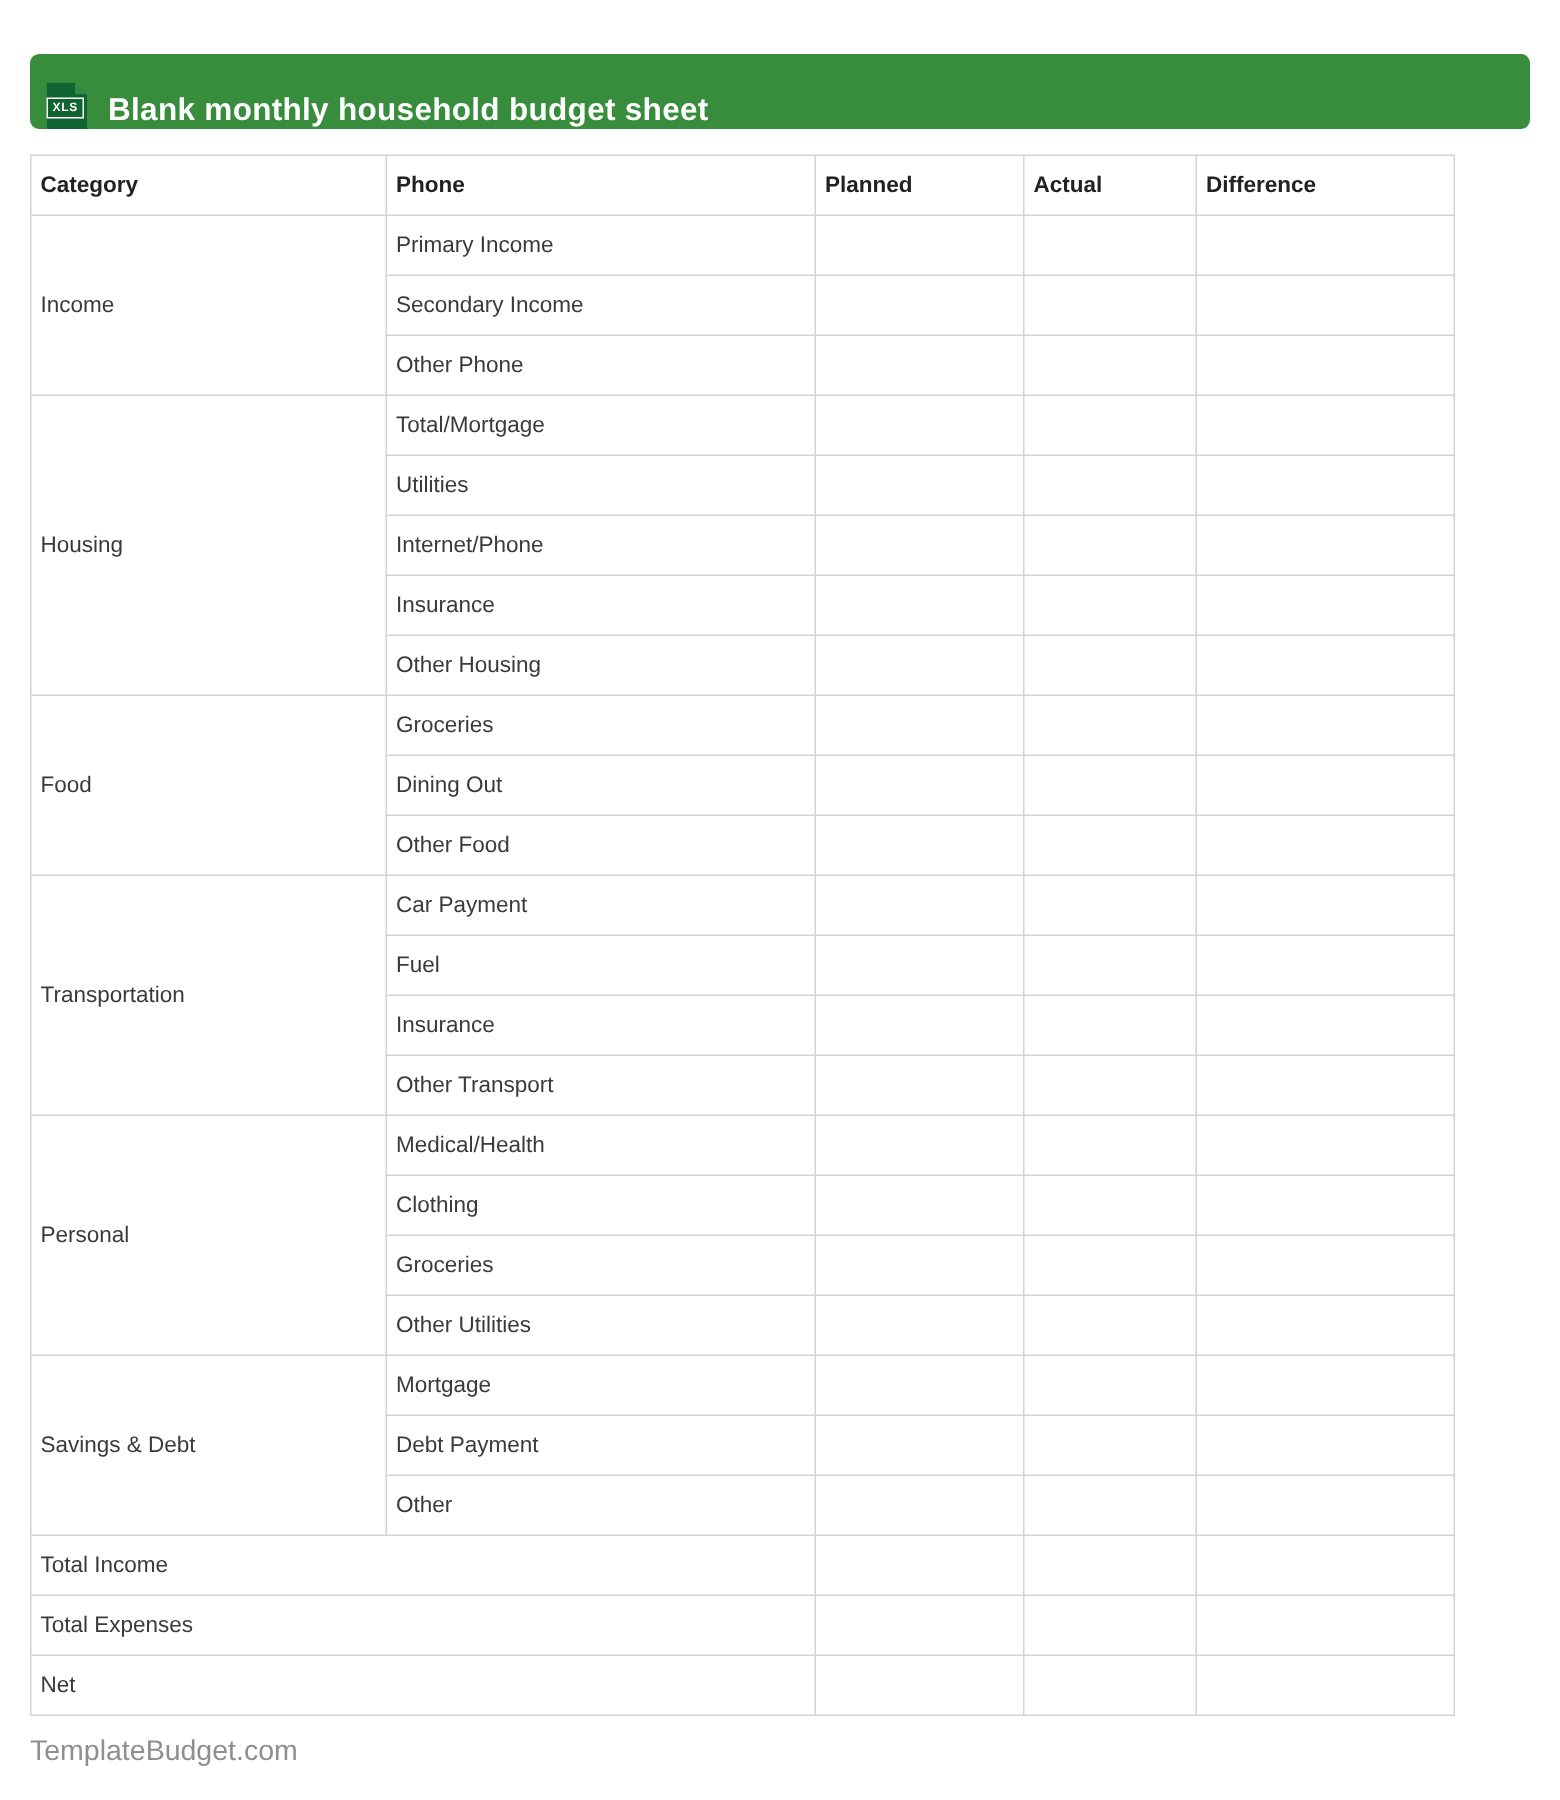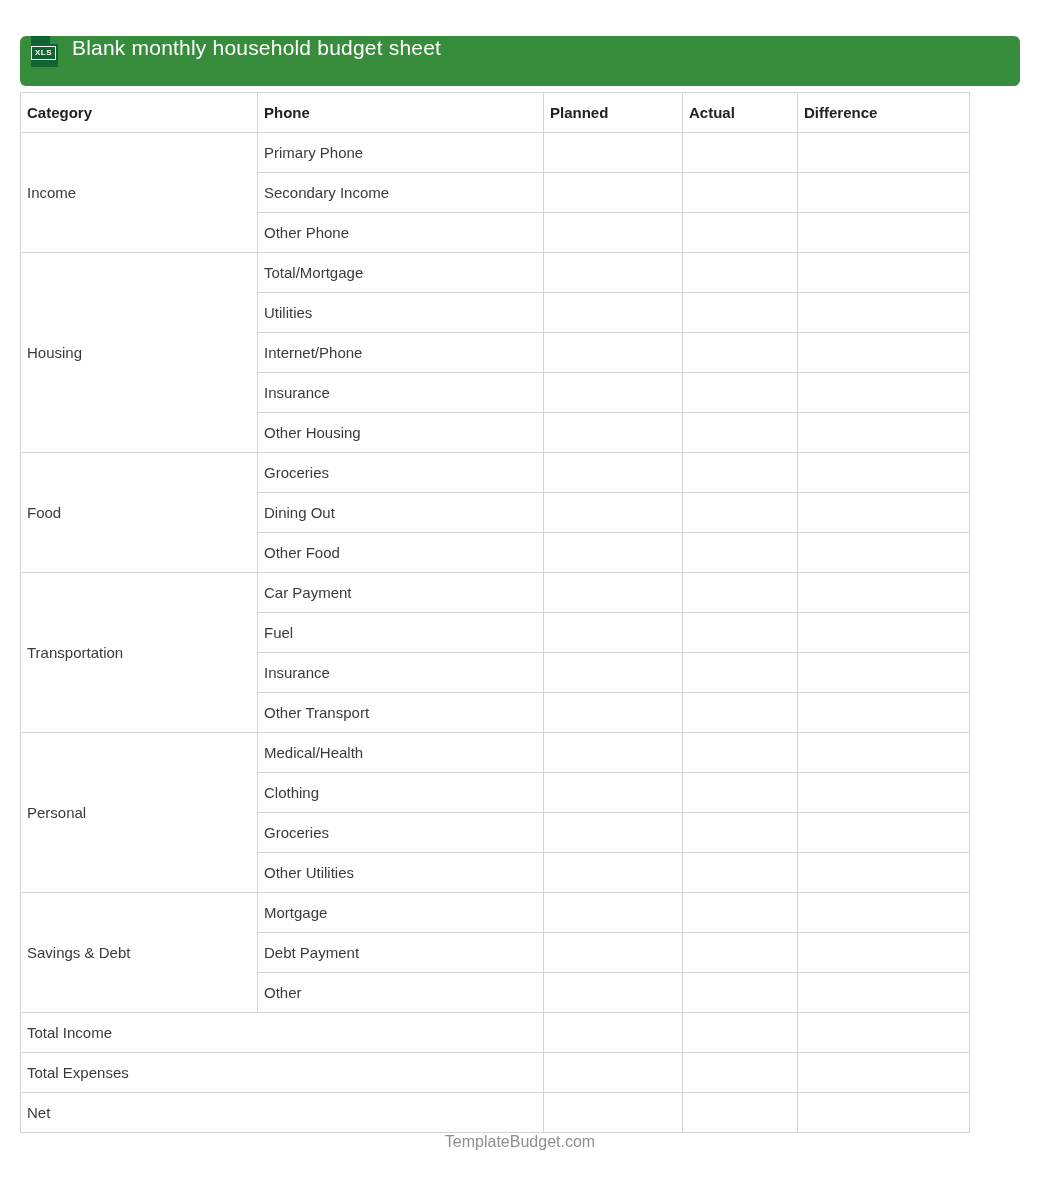--- a/index.html
+++ b/index.html
@@ -16,27 +16,27 @@
     background: #ffffff;
   }
   
   .title-bar {
     width: 1000px;
     height: 50px;
     box-sizing: border-box;
     background: #378d3c;
     border-radius: 6px;
     display: flex;
-    align-items: flex-start;
+    align-items: flex-end;
     padding-left: 11px;
   }
   .title-bar .bar-title {
     color: #ffffff;
     font-size: 21px;
-    font-weight: 400;
+    font-weight: 700;
     margin-left: 14px;
     letter-spacing: 0.2px;
   }
   
   .xls-icon {
     position: relative;
     width: 27px;
     height: 31px;
     flex: 0 0 auto;
   }
@@ -66,21 +66,21 @@
     font-weight: 700;
     line-height: 1;
     padding: 2px 3px;
     letter-spacing: 0.5px;
   }
   
   table.budget {
     border-collapse: collapse;
     table-layout: fixed;
     width: 949px;
-    margin-top: 6px;
+    margin-top: 17px;
   }
   table.budget th,
   table.budget td {
     border: 1px solid #d4d4d4;
     box-sizing: border-box;
     height: 40px;
     padding: 0 6px;
     font-size: 15px;
     text-align: left;
     vertical-align: middle;
@@ -91,23 +91,23 @@
     font-weight: 700;
     color: #222222;
   }
   table.budget td {
     font-weight: 400;
     color: #3a3a3a;
   }
   
   .footer {
     width: 1000px;
-    margin-top: 0;
-    text-align: center;
-    font-size: 16px;
+    margin-top: 13px;
+    text-align: left;
+    font-size: 19px;
     color: #8f8f8f;
   }
   .footer .brand { display: inline-block; }
 </style>
 </head>
 <body>
 
 <div class="page">
 
   <div class="title-bar">
@@ -133,21 +133,21 @@
         <th>Phone</th>
         <th>Planned</th>
         <th>Actual</th>
         <th>Difference</th>
       </tr>
     </thead>
     <tbody>
 
       <tr>
         <td rowspan="3">Income</td>
-        <td>Primary Phone</td>
+        <td>Primary Income</td>
         <td></td>
         <td></td>
         <td></td>
       </tr>
       <tr>
         <td>Secondary Income</td>
         <td></td>
         <td></td>
         <td></td>
       </tr>

